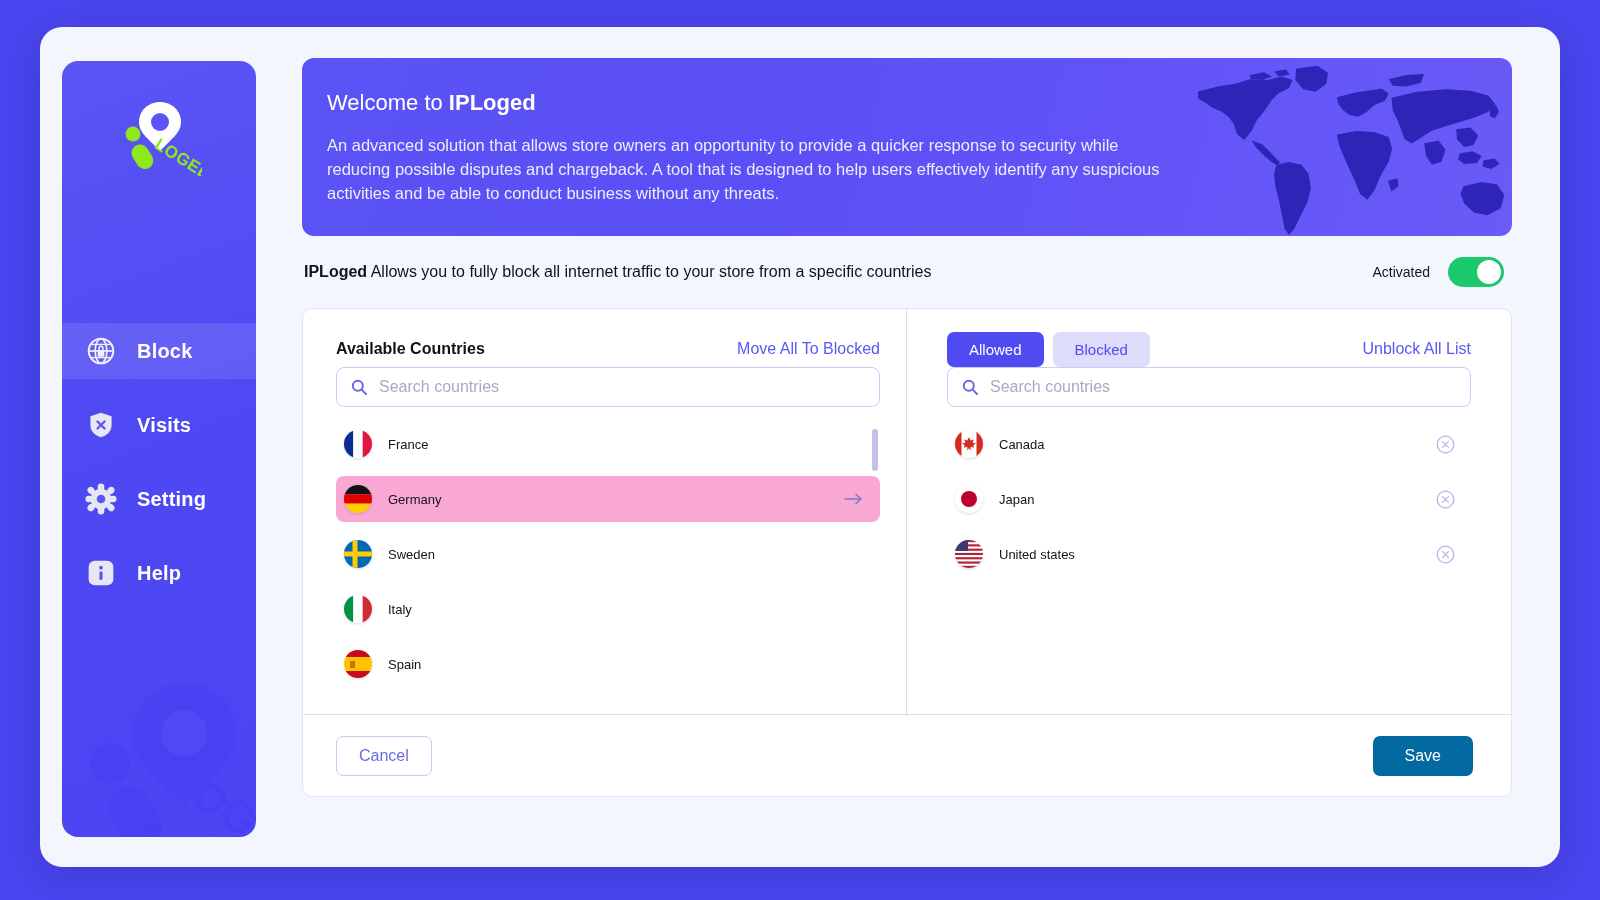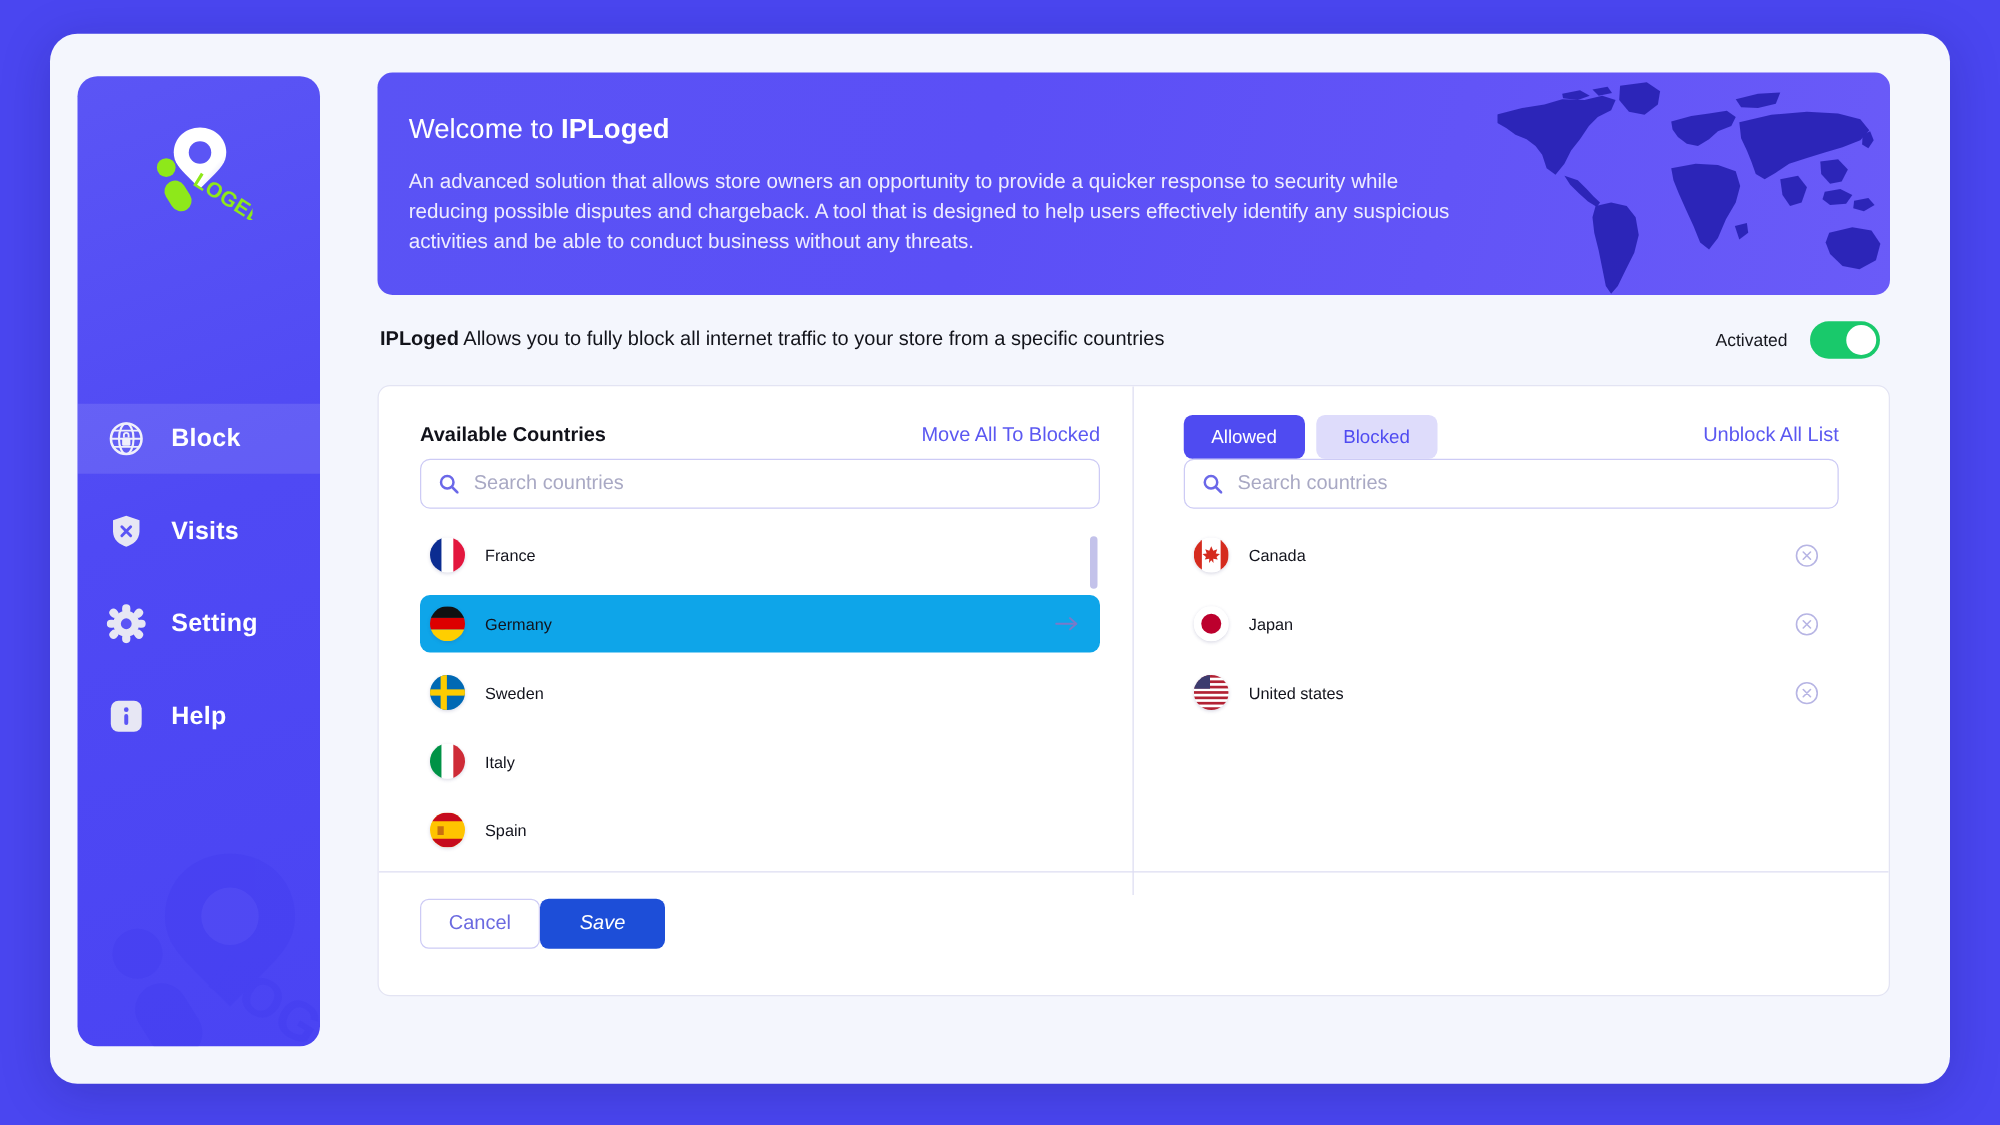--- a/index.html
+++ b/index.html
@@ -257,21 +257,21 @@
   .country-list { position: relative; }
   .country-row {
     display: flex;
     align-items: center;
     height: 46px;
     border-radius: 8px;
     padding: 0 16px 0 8px;
     cursor: pointer;
     margin-bottom: 9px;
   }
-  .country-row.hovered { background: #0ea5e9; }
+  .country-row.hovered { background: #f9a8d4; }
   .flag {
     width: 28px; height: 28px;
     border-radius: 50%;
     overflow: hidden;
     flex: 0 0 28px;
     margin-right: 16px;
     box-shadow: 0 1px 3px rgba(60,60,120,.2);
     position: relative;
   }
   .country-name {
@@ -291,46 +291,45 @@
     position: absolute;
     left: 0; top: 0;
     width: 6px; height: 42px;
     border-radius: 3px;
     background: #c3c2ea;
     cursor: grab;
   }
 
   .panel-footer {
     position: absolute;
-    left: 0; right: 0; bottom: 17px;
+    left: 0; right: 0; bottom: 0;
     height: 82px;
     border-top: 1px solid #ddddf2;
     display: flex;
     align-items: center;
-    justify-content: flex-start;
+    justify-content: space-between;
     padding: 0 38px 0 33px;
   }
   .btn {
     font-family: inherit;
     cursor: pointer;
     border-radius: 7px;
     font-size: 16px;
   }
   .btn-cancel {
     background: #ffffff;
     border: 1px solid #cdcbf5;
     color: #6b6ae0;
     padding: 10px 22px;
   }
   .btn-save {
-    background: #1d4ed8;
+    background: #0369a1;
     border: none;
     color: #ffffff;
     padding: 11px 32px;
-    font-style: italic;
   }
 </style>
 </head>
 <body>
 
 <div class="window">
 
   <div class="sidebar">
 
     <div class="logo-wrap">

